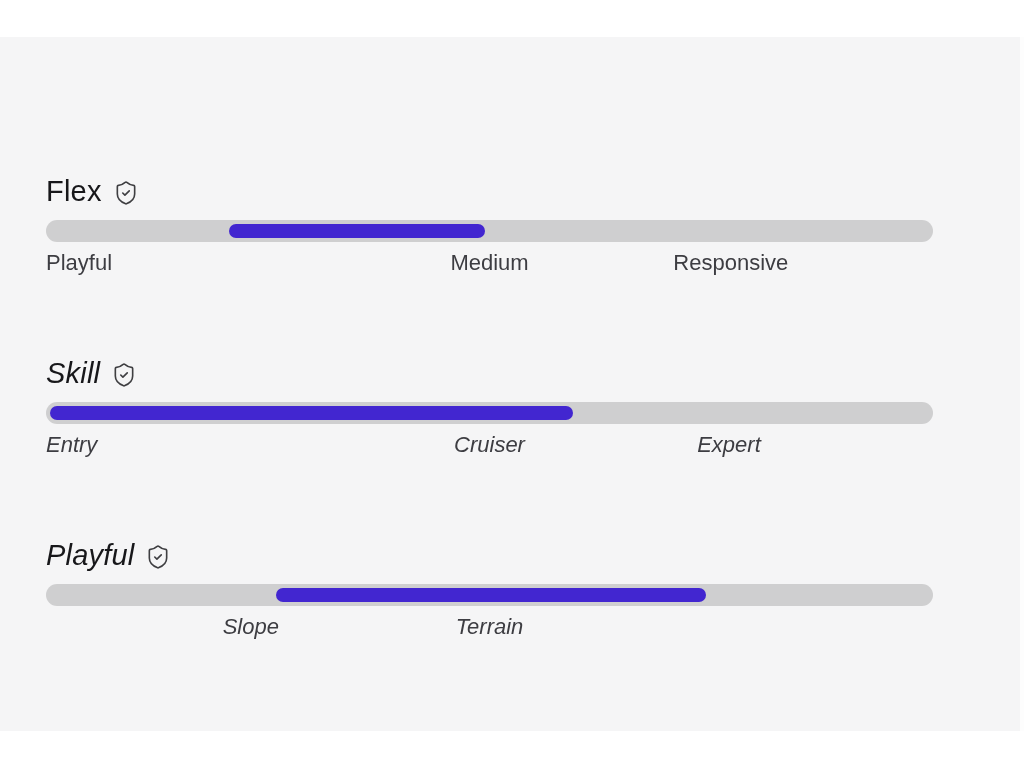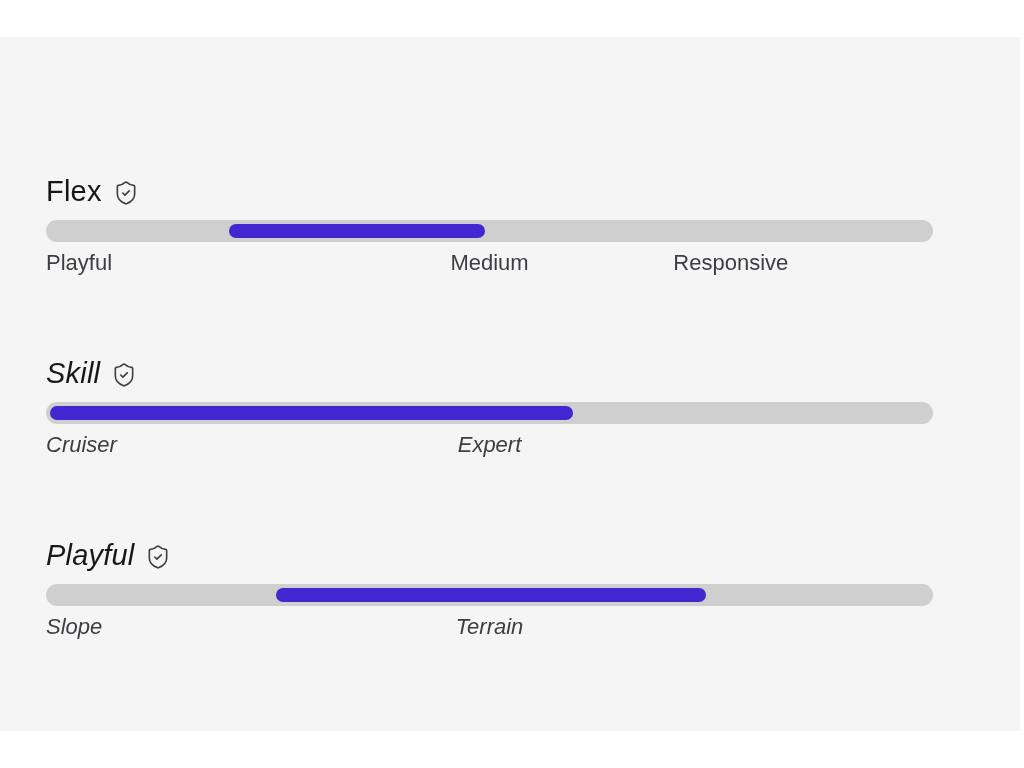--- a/index.html
+++ b/index.html
@@ -58,21 +58,21 @@
     background: #4226d0;
   }
   .labels {
     display: grid;
     grid-template-columns: 1fr auto 1fr;
     margin-top: 8px;
     font-size: 22px;
     line-height: 25px;
     color: #3d3d42;
   }
-  .labels .mid { text-align: left; }
+  .labels .mid { text-align: center; }
   .labels .max { text-align: center; }
 </style>
 </head>
 <body>
 
 <div class="panel">
 
   <section class="row">
     <div class="row-header">
       <h2 class="row-title">Flex</h2>
@@ -100,20 +100,21 @@
         <svg viewBox="0 0 24 24" fill="none" stroke-width="1.5" stroke-linecap="round" stroke-linejoin="round">
           <path d="M20 13c0 5-3.5 7.5-7.66 8.95a1 1 0 0 1-.67-.01C7.5 20.5 4 18 4 13V6a1 1 0 0 1 1-1c2 0 4.5-1.2 6.24-2.72a1 1 0 0 1 1.52 0C14.51 3.81 17 5 19 5a1 1 0 0 1 1 1z"></path>
           <path d="m9 12 2 2 4-4"></path>
         </svg>
       </span>
     </div>
     <div class="track">
       <div class="fill" style="left:0.5%;width:58.9%"></div>
     </div>
     <div class="labels">
+      <span class="min">Entry</span>
       <span class="mid">Cruiser</span>
       <span class="max">Expert</span>
     </div>
   </section>
 
   <section class="row">
     <div class="row-header">
       <h2 class="row-title">Playful</h2>
       <span class="icon">
         <svg viewBox="0 0 24 24" fill="none" stroke-width="1.5" stroke-linecap="round" stroke-linejoin="round">

